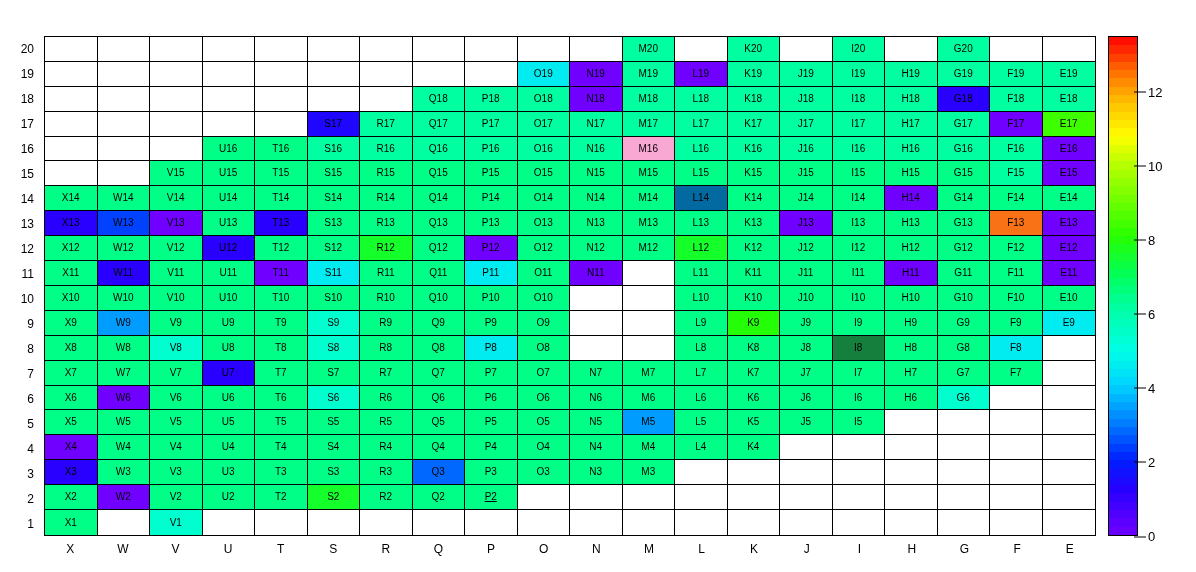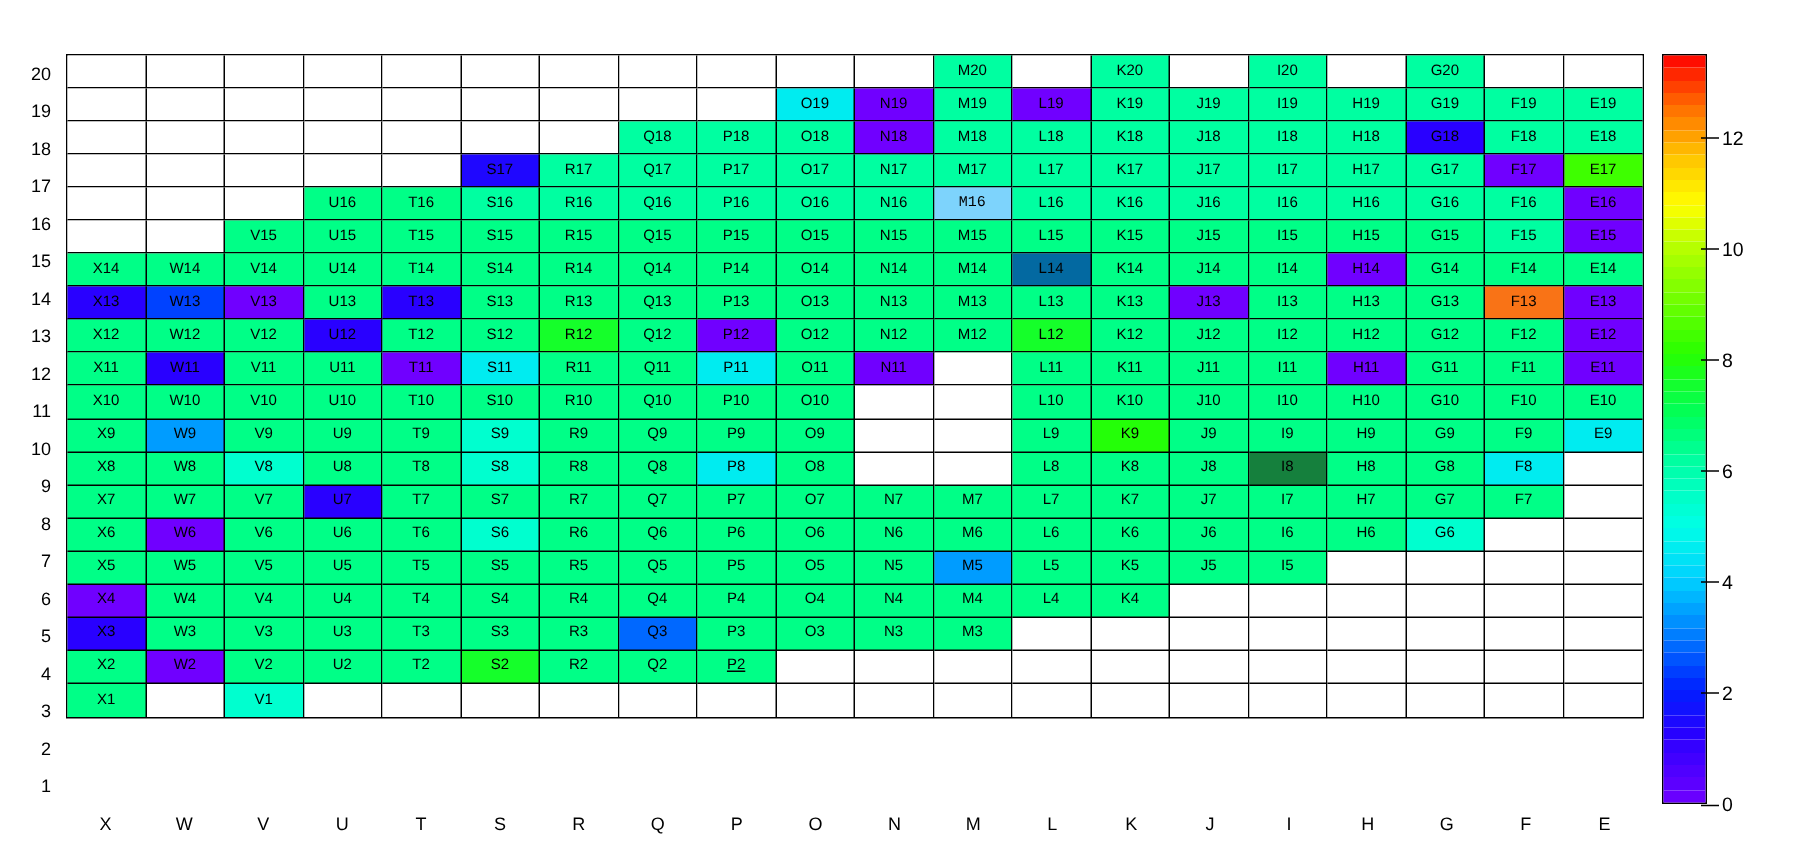--- a/index.html
+++ b/index.html
@@ -17,21 +17,21 @@
     text-align:center;
     font-size:19px;
     font-weight:bold;
     letter-spacing:0.1px;
   }
 
   
   #plot{
     position:absolute;
     left:44px;top:36px;
-    width:1052px;height:443px;
+    width:1052px;height:500px;
     border:1px solid #000;
     box-sizing:border-box;
   }
   #grid{
     position:absolute;inset:0;
     display:grid;
     grid-template-columns:repeat(18,1fr);
     grid-template-rows:repeat(20,1fr);
   }
   .cell{
@@ -200,21 +200,21 @@
         <div class="cell empty"></div>
         <div class="cell empty"></div>
         <div class="cell" style="background: rgb(0, 255, 135);">U16</div>
         <div class="cell" style="background: rgb(0, 255, 135);">T16</div>
         <div class="cell" style="background: rgb(0, 255, 161);">S16</div>
         <div class="cell" style="background: rgb(0, 255, 161);">R16</div>
         <div class="cell" style="background: rgb(0, 255, 161);">Q16</div>
         <div class="cell" style="background: rgb(0, 255, 161);">P16</div>
         <div class="cell" style="background: rgb(0, 255, 161);">O16</div>
         <div class="cell" style="background: rgb(0, 255, 161);">N16</div>
-        <div class="cell" style="background: #7dd3fc; font-family: Liberation Mono, monospace;">M16</div>
+        <div class="cell" style="background: #f9a8d4;">M16</div>
         <div class="cell" style="background: rgb(0, 255, 161);">L16</div>
         <div class="cell" style="background: rgb(0, 255, 161);">K16</div>
         <div class="cell" style="background: rgb(0, 255, 161);">J16</div>
         <div class="cell" style="background: rgb(0, 255, 161);">I16</div>
         <div class="cell" style="background: rgb(0, 255, 161);">H16</div>
         <div class="cell" style="background: rgb(0, 255, 161);">G16</div>
         <div class="cell" style="background: rgb(0, 255, 161);">F16</div>
         <div class="cell lastcol" style="background: rgb(112, 0, 255);">E16</div>
         <div class="cell empty"></div>
         <div class="cell empty"></div>

